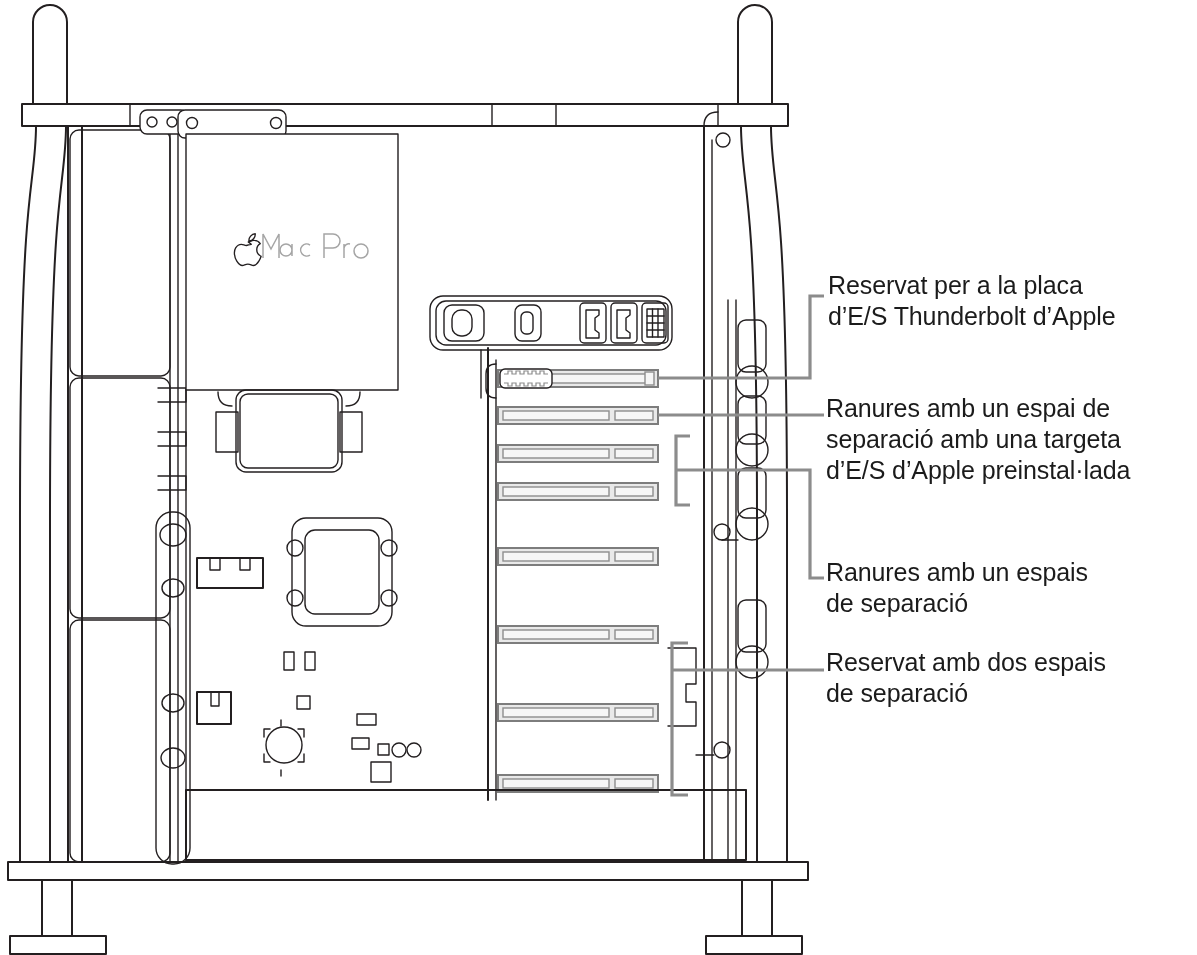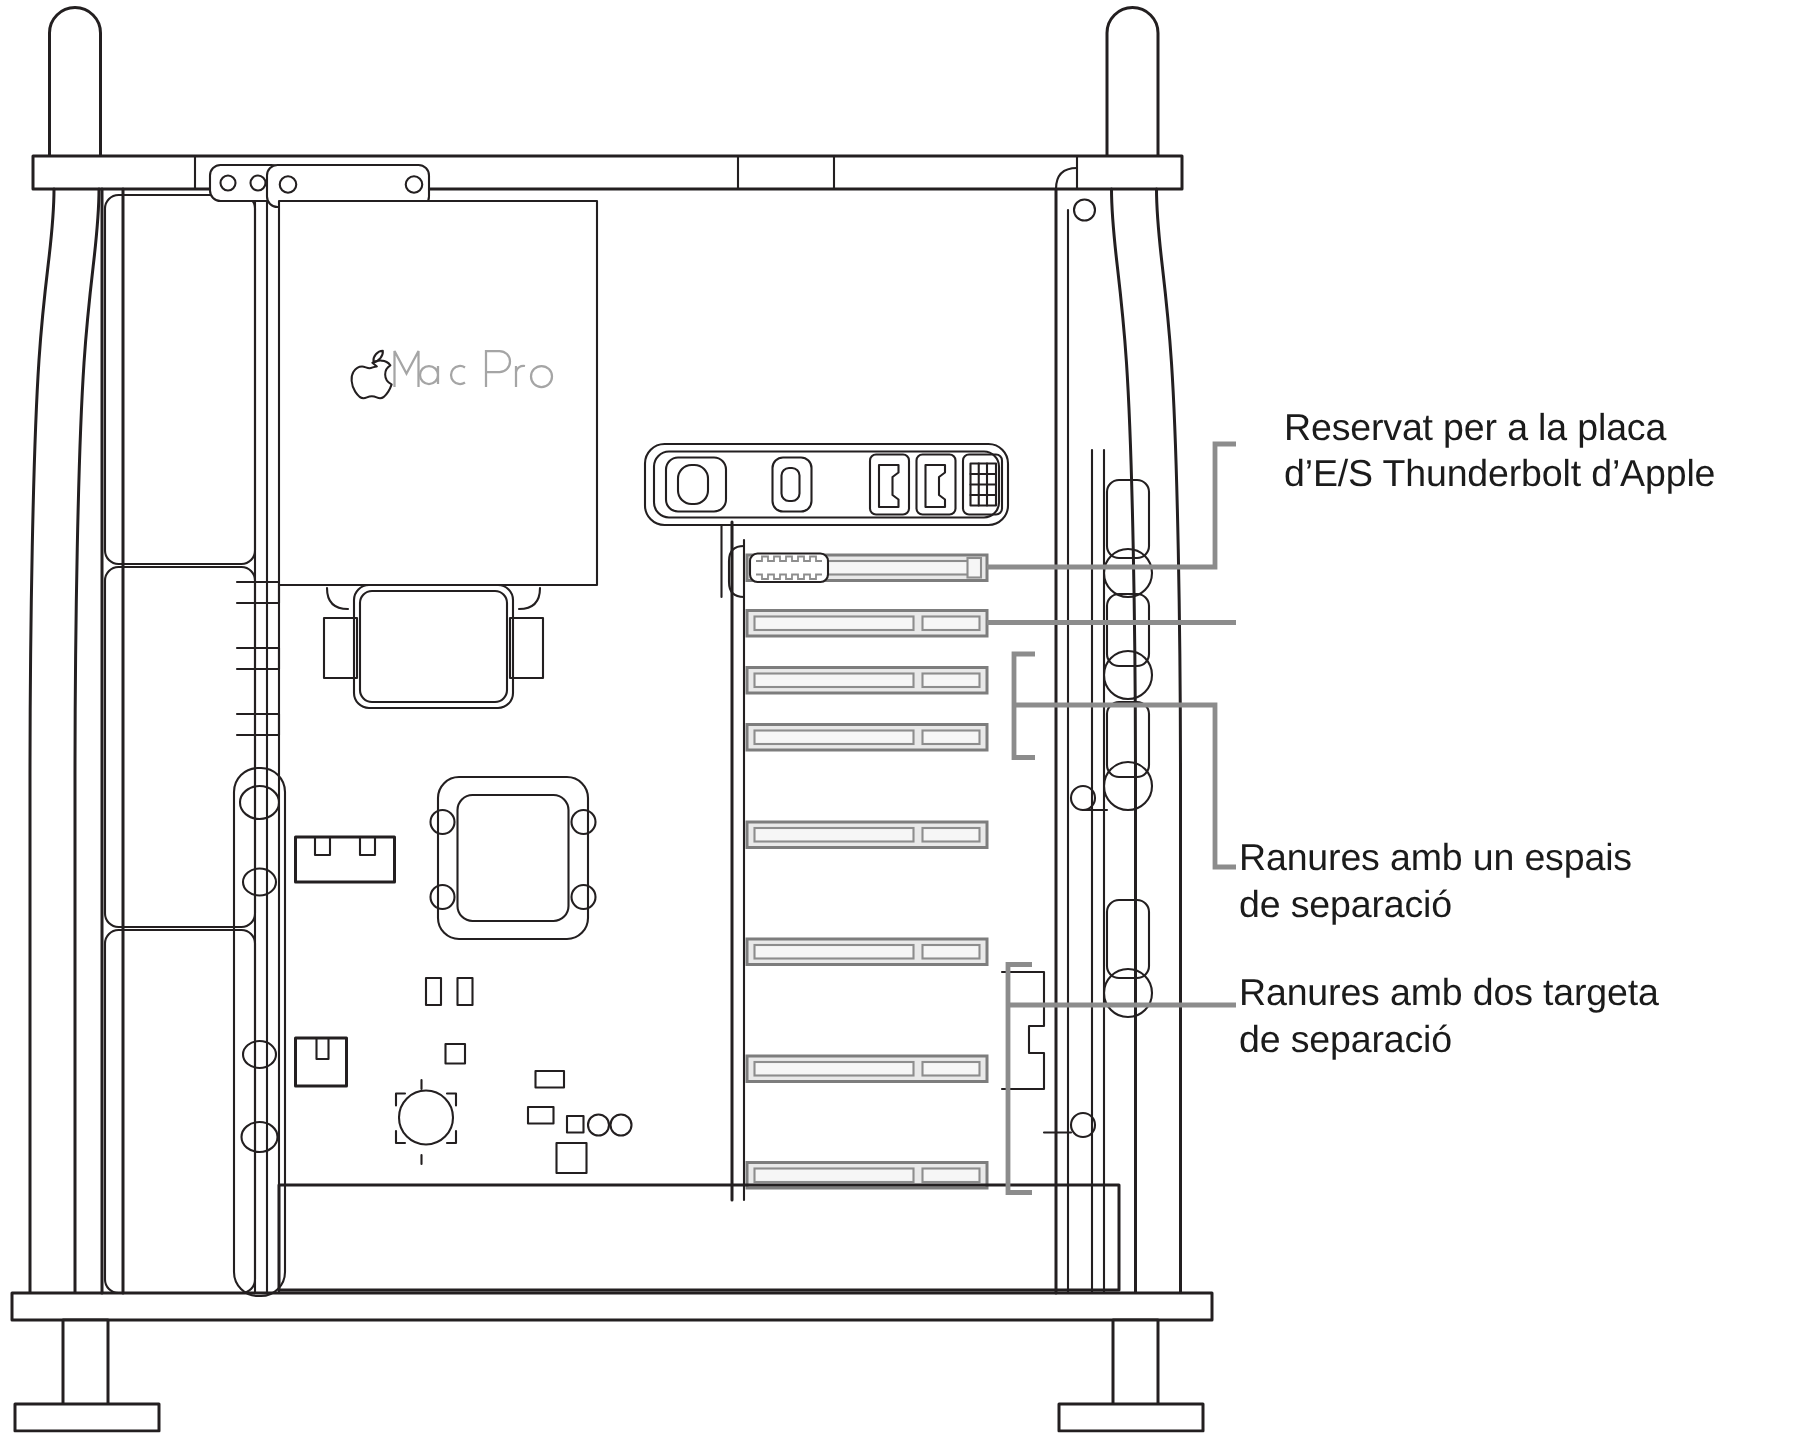--- a/index.html
+++ b/index.html
@@ -15,21 +15,21 @@
   .labels{position:absolute;left:0;top:0;width:1197px;height:955px;}
   .callout{
     position:absolute;
     font-family:"Liberation Sans", sans-serif;
     font-size:25px;
     line-height:31px;
     color:#1b1b1b;
     letter-spacing:-0.1px;
     white-space:pre-line;
   }
-  .c1{left:828px;top:270px;margin-left:28px;}
+  .c1{left:828px;top:270px;}
   .c2{left:826px;top:393px;}
   .c3{left:826px;top:557px;}
   .c4{left:826px;top:647px;}
 </style>
 </head>
 <body>
 
 <div id="stage">
 
   <svg id="art" viewBox="0 0 1197 955" xmlns="http://www.w3.org/2000/svg">
@@ -292,19 +292,22 @@
       <path class="leader" d="M690 436 H676 V505 H690"></path>
       <path class="leader" d="M676 470 H810 V578 H824"></path>
       <path class="leader" d="M688 643 H672 V795 H688"></path>
       <path class="leader" d="M672 670 H824"></path>
     </g>
   </svg>
 
   <div class="labels">
     <div class="callout c1">Reservat per a la placa
 d’E/S Thunderbolt d’Apple</div>
+    <div class="callout c2">Ranures amb un espai de
+separació amb una targeta
+d’E/S d’Apple preinstal·lada</div>
     <div class="callout c3">Ranures amb un espais
 de separació</div>
-    <div class="callout c4">Ranures amb dos targeta
+    <div class="callout c4">Reservat amb dos espais
 de separació</div>
   </div>
 
 </div>
 
 </body></html>

